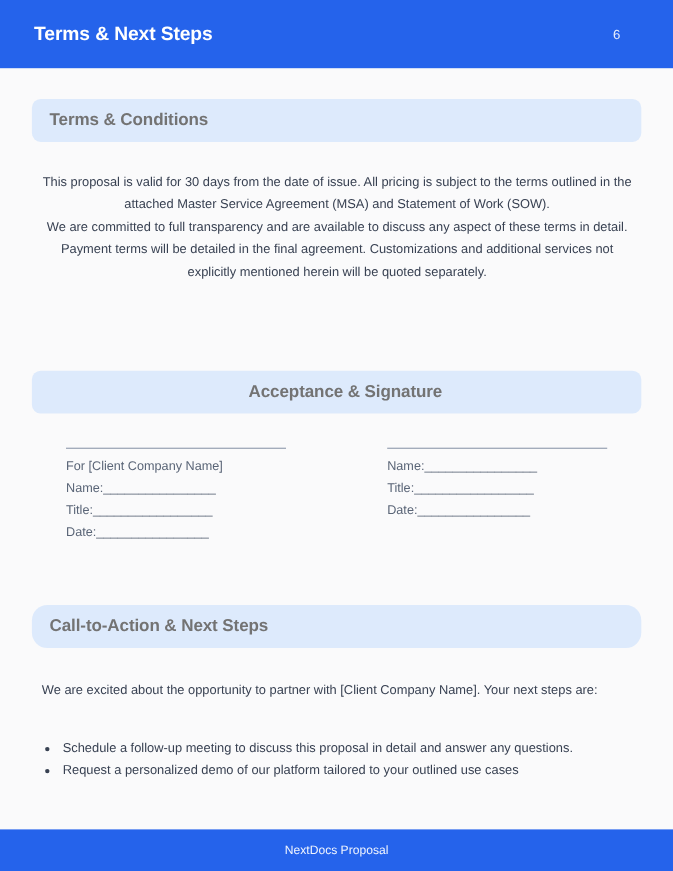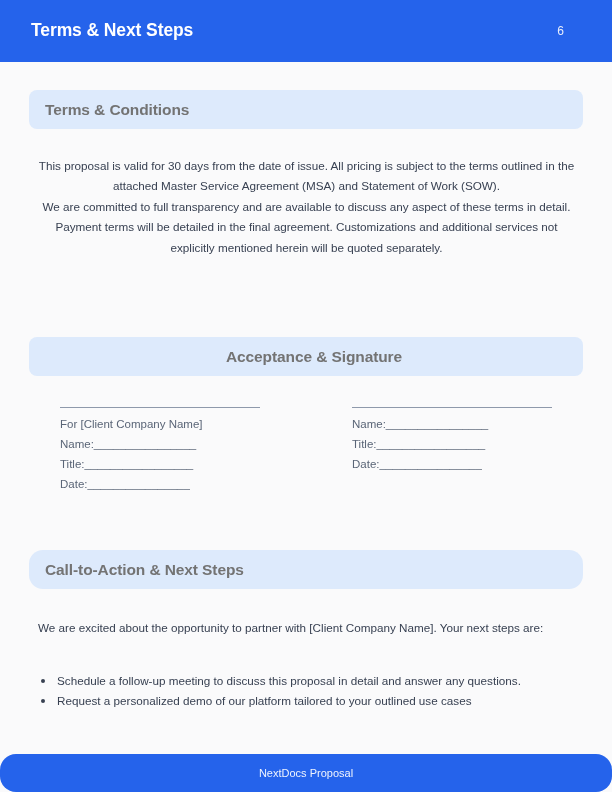--- a/index.html
+++ b/index.html
@@ -150,21 +150,20 @@
   .page-footer {
     position: absolute;
     bottom: 0;
     left: 0;
     width: 612px;
     height: 38px;
     background: #2563eb;
     display: flex;
     align-items: center;
     justify-content: center;
-    border-radius: 16px;
   }
   .page-footer-text {
     color: #eef3fe;
     font-size: 11px;
     line-height: 1;
   }
 </style>
 </head>
 <body>
 

